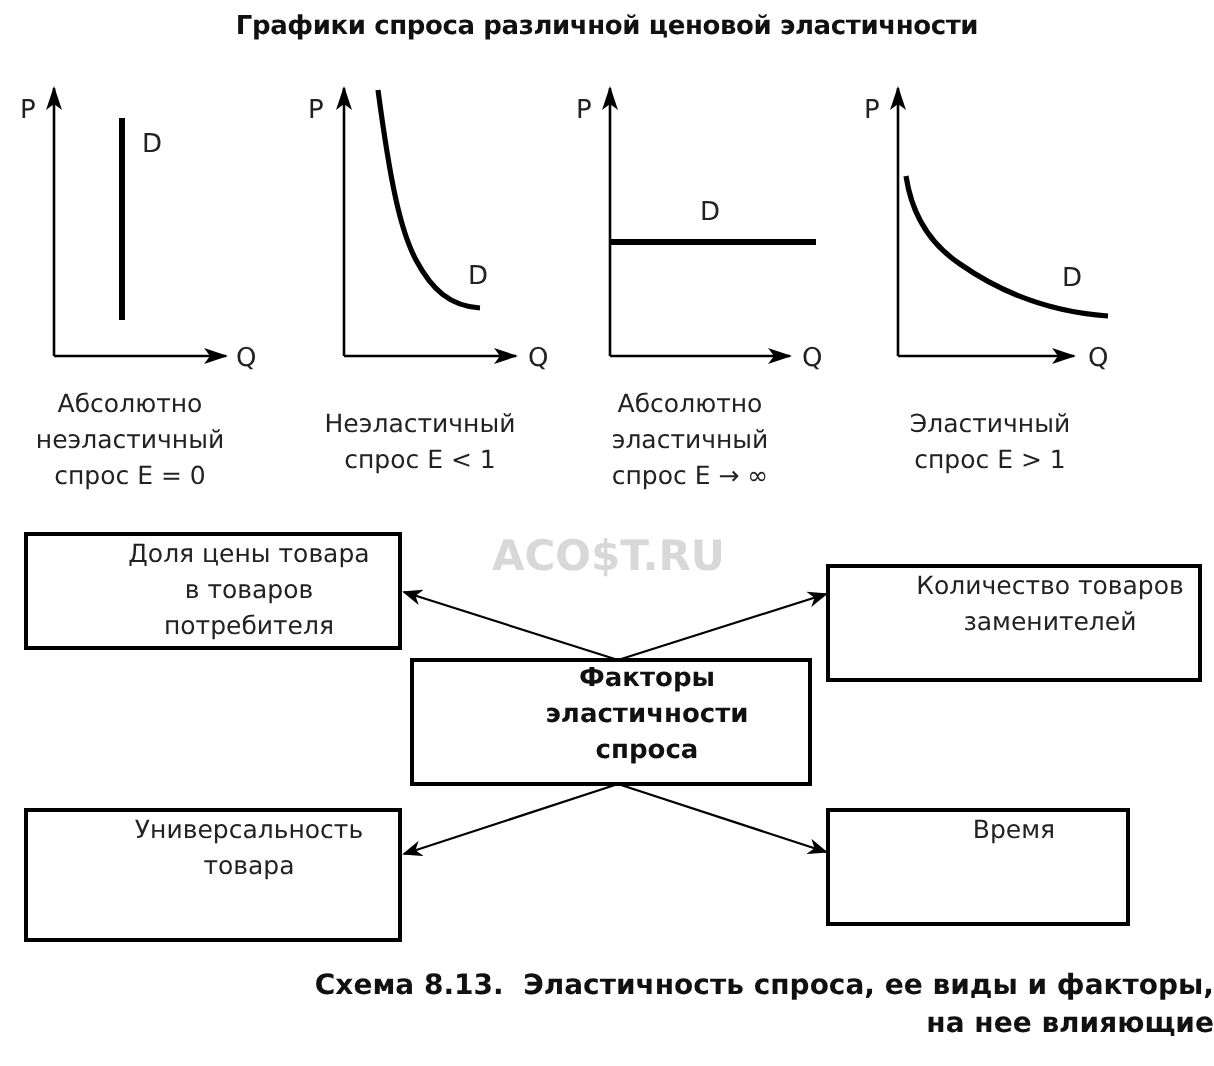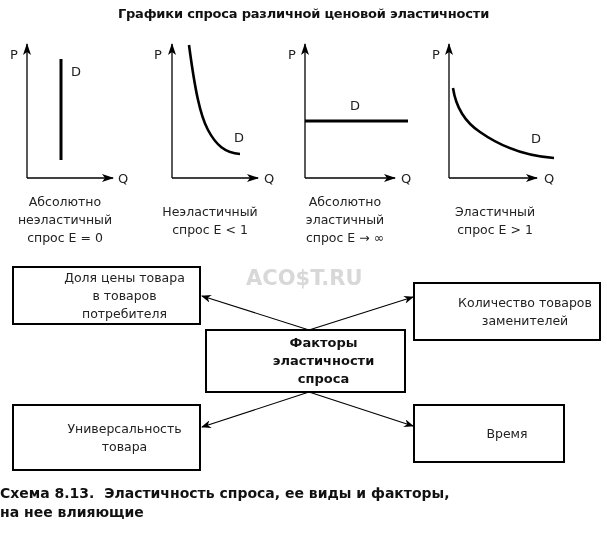--- a/index.html
+++ b/index.html
@@ -3,26 +3,26 @@
 <meta charset="utf-8">
 <style>
   html, body { margin:0; padding:0; background:#fff; }
   body { width:607px; height:533px; position:relative; overflow:hidden;
          font-family:"DejaVu Sans", "Liberation Sans", sans-serif; color:#111; }
   .title { position:absolute; left:0; top:6px; width:607px; text-align:center;
            font-weight:bold; font-size:13px; letter-spacing:-0.2px; }
   svg.diagram { position:absolute; left:0; top:0; }
   .caption { position:absolute; text-align:center; font-size:12.5px; line-height:18px; color:#222; }
   .box { position:absolute; border:2px solid #000; box-sizing:border-box; display:flex;
-         align-items:center; justify-content:center; text-align:center; font-size:12.5px;
+         align-items:flex-start; justify-content:center; text-align:center; font-size:12.5px;
          line-height:18px; color:#222; background:#fff;padding-left:36px; }
   .box.center { font-weight:bold; font-size:13px; color:#111; }
   .watermark { position:absolute; left:246px; top:266px; font-family:"DejaVu Sans", sans-serif;
                font-weight:bold; font-size:21px; color:#d8d8d8; letter-spacing:0px;text-align:right; }
-  .footer { position:absolute; left:0; top:484px; width:607px; text-align:left;
+  .footer { position:absolute; left:0; top:484px; width:607px; text-align:right;
             font-weight:bold; font-size:14px; line-height:19px; color:#111; }
   .axis-label { font-family:"DejaVu Sans", sans-serif; font-size:13px; fill:#222; }
 </style>
 </head>
 <body>
 
 <div class="title">Графики спроса различной ценовой эластичности</div>
 
 <svg class="diagram" width="607" height="533" viewBox="0 0 607 533">
   <defs>

